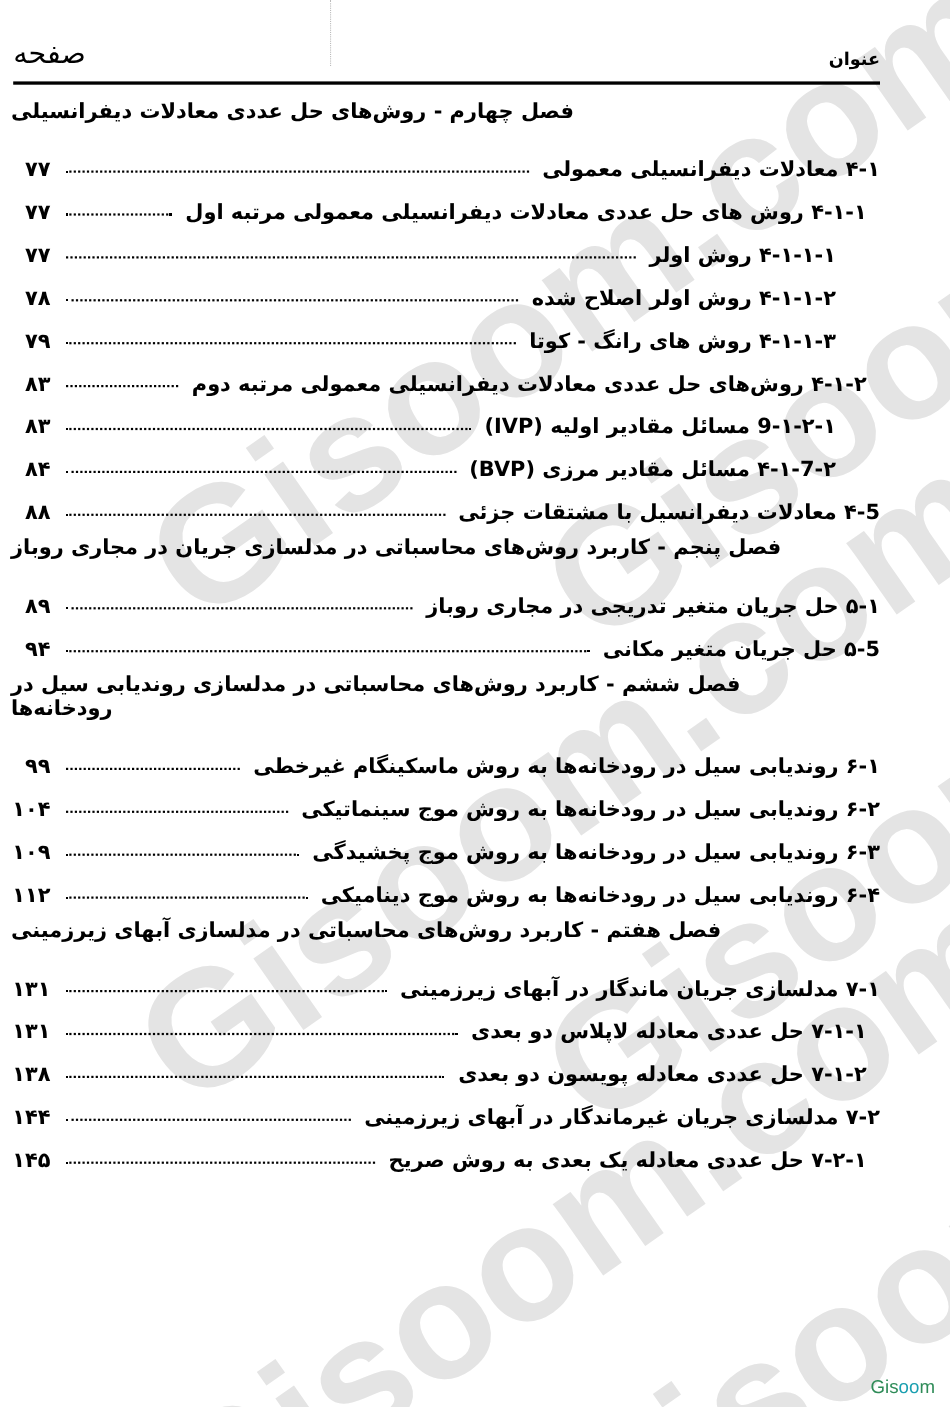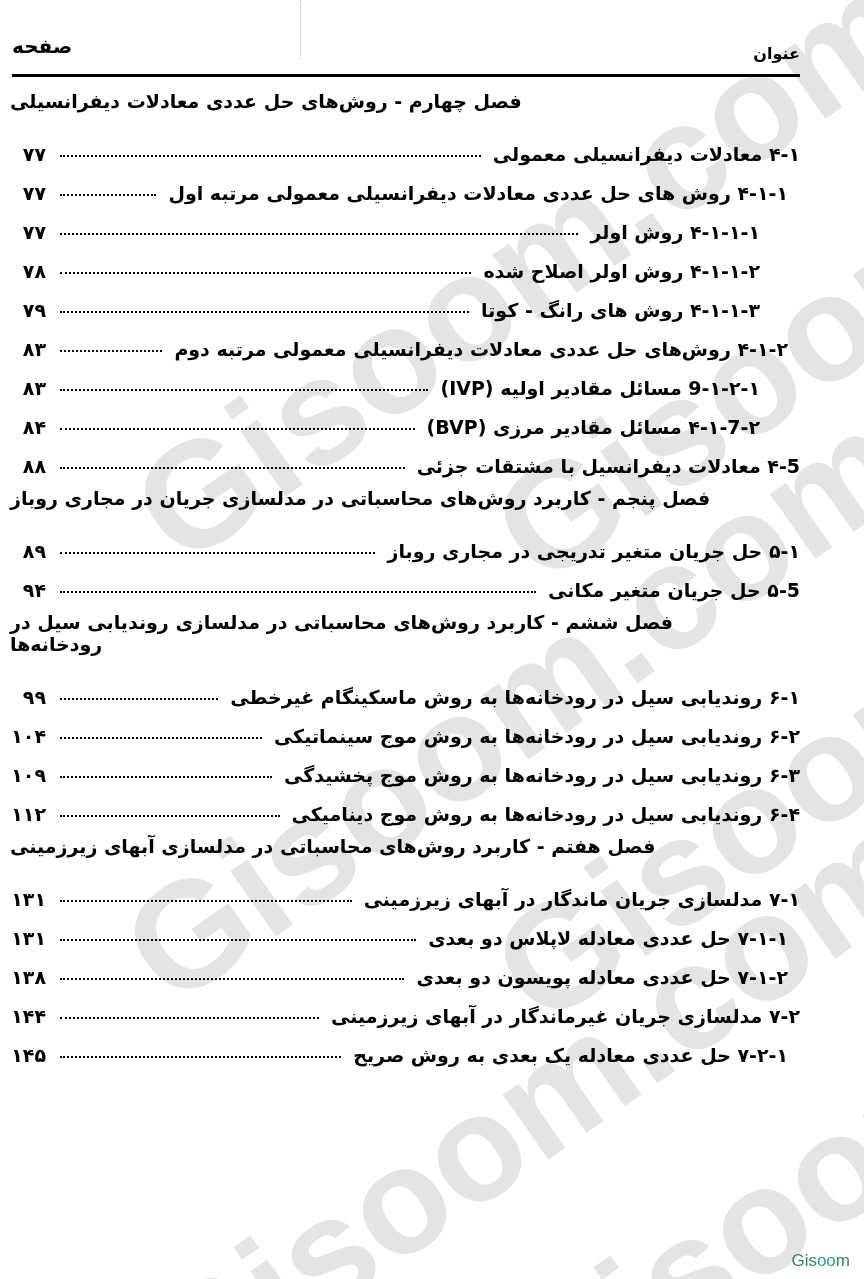--- a/index.html
+++ b/index.html
@@ -16,21 +16,21 @@
   .wm2 { left: 430px; top: 200px; font-size: 150px; }
   .wm3 { left: 60px; top: 620px; font-size: 150px; }
   .wm4 { left: 430px; top: 640px; font-size: 150px; }
   .wm5 { left: 80px; top: 1020px; font-size: 150px; }
   .wm6 { left: 440px; top: 1040px; font-size: 150px; }
   .header {
     position: absolute; top: 28px; left: 12px; width: 788px; height: 46px;
     border-bottom: 3px solid #000; direction: rtl; z-index: 1;
   }
   .header .title-col { position: absolute; right: 0; top: 16px; font-size: 16px; font-weight: bold; }
-  .header .page-col { position: absolute; left: 0; top: 6px; font-size: 20px; font-weight: bold; }
+  .header .page-col { position: absolute; left: 0; top: 6px; font-size: 26px; font-weight: normal; }
   .toc { position: absolute; top: 80px; left: 10px; width: 790px; direction: rtl; z-index: 1; }
   .chapter-title {
     font-size: 19px; font-weight: bold; text-align: left; margin: 10px 0 14px 0;
     padding-right: 40px;
   }
   .entry {
     display: flex; align-items: flex-end; height: 39px; font-size: 19px; font-weight: bold;
   }
   .entry.lvl1 { padding-right: 0px; }
   .entry.lvl2 { padding-right: 12px; }

